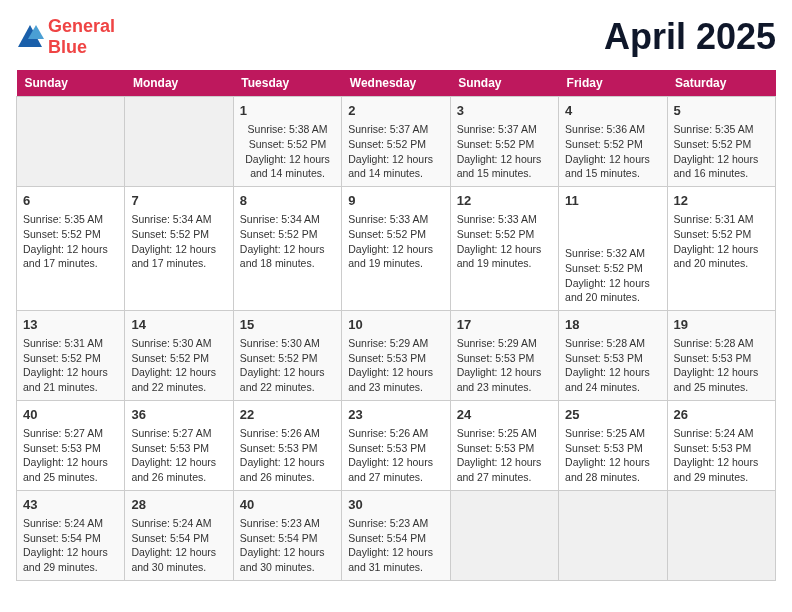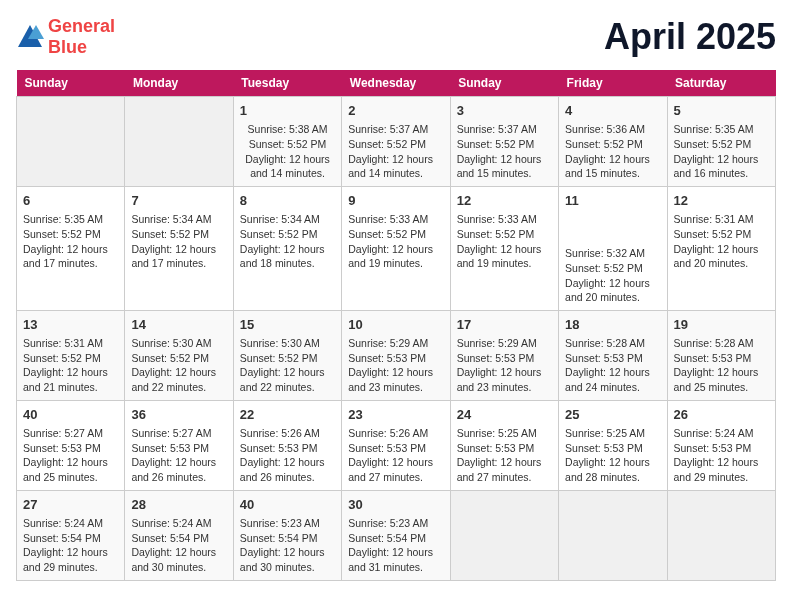--- a/index.html
+++ b/index.html
@@ -311,21 +311,21 @@
         <td>
           <span class="day-number">26</span>
           <div class="day-info" style="white-space: pre-line;">Sunrise: 5:24 AM
 Sunset: 5:53 PM
 Daylight: 12 hours
 and 29 minutes.</div>
         </td>
       </tr>
       <tr>
         <td>
-          <span class="day-number">27</span>
+          <span class="day-number">43</span>
           <div class="day-info" style="white-space: pre-line;">Sunrise: 5:24 AM
 Sunset: 5:54 PM
 Daylight: 12 hours
 and 29 minutes.</div>
         </td>
         <td>
           <span class="day-number">28</span>
           <div class="day-info" style="white-space: pre-line;">Sunrise: 5:24 AM
 Sunset: 5:54 PM
 Daylight: 12 hours

